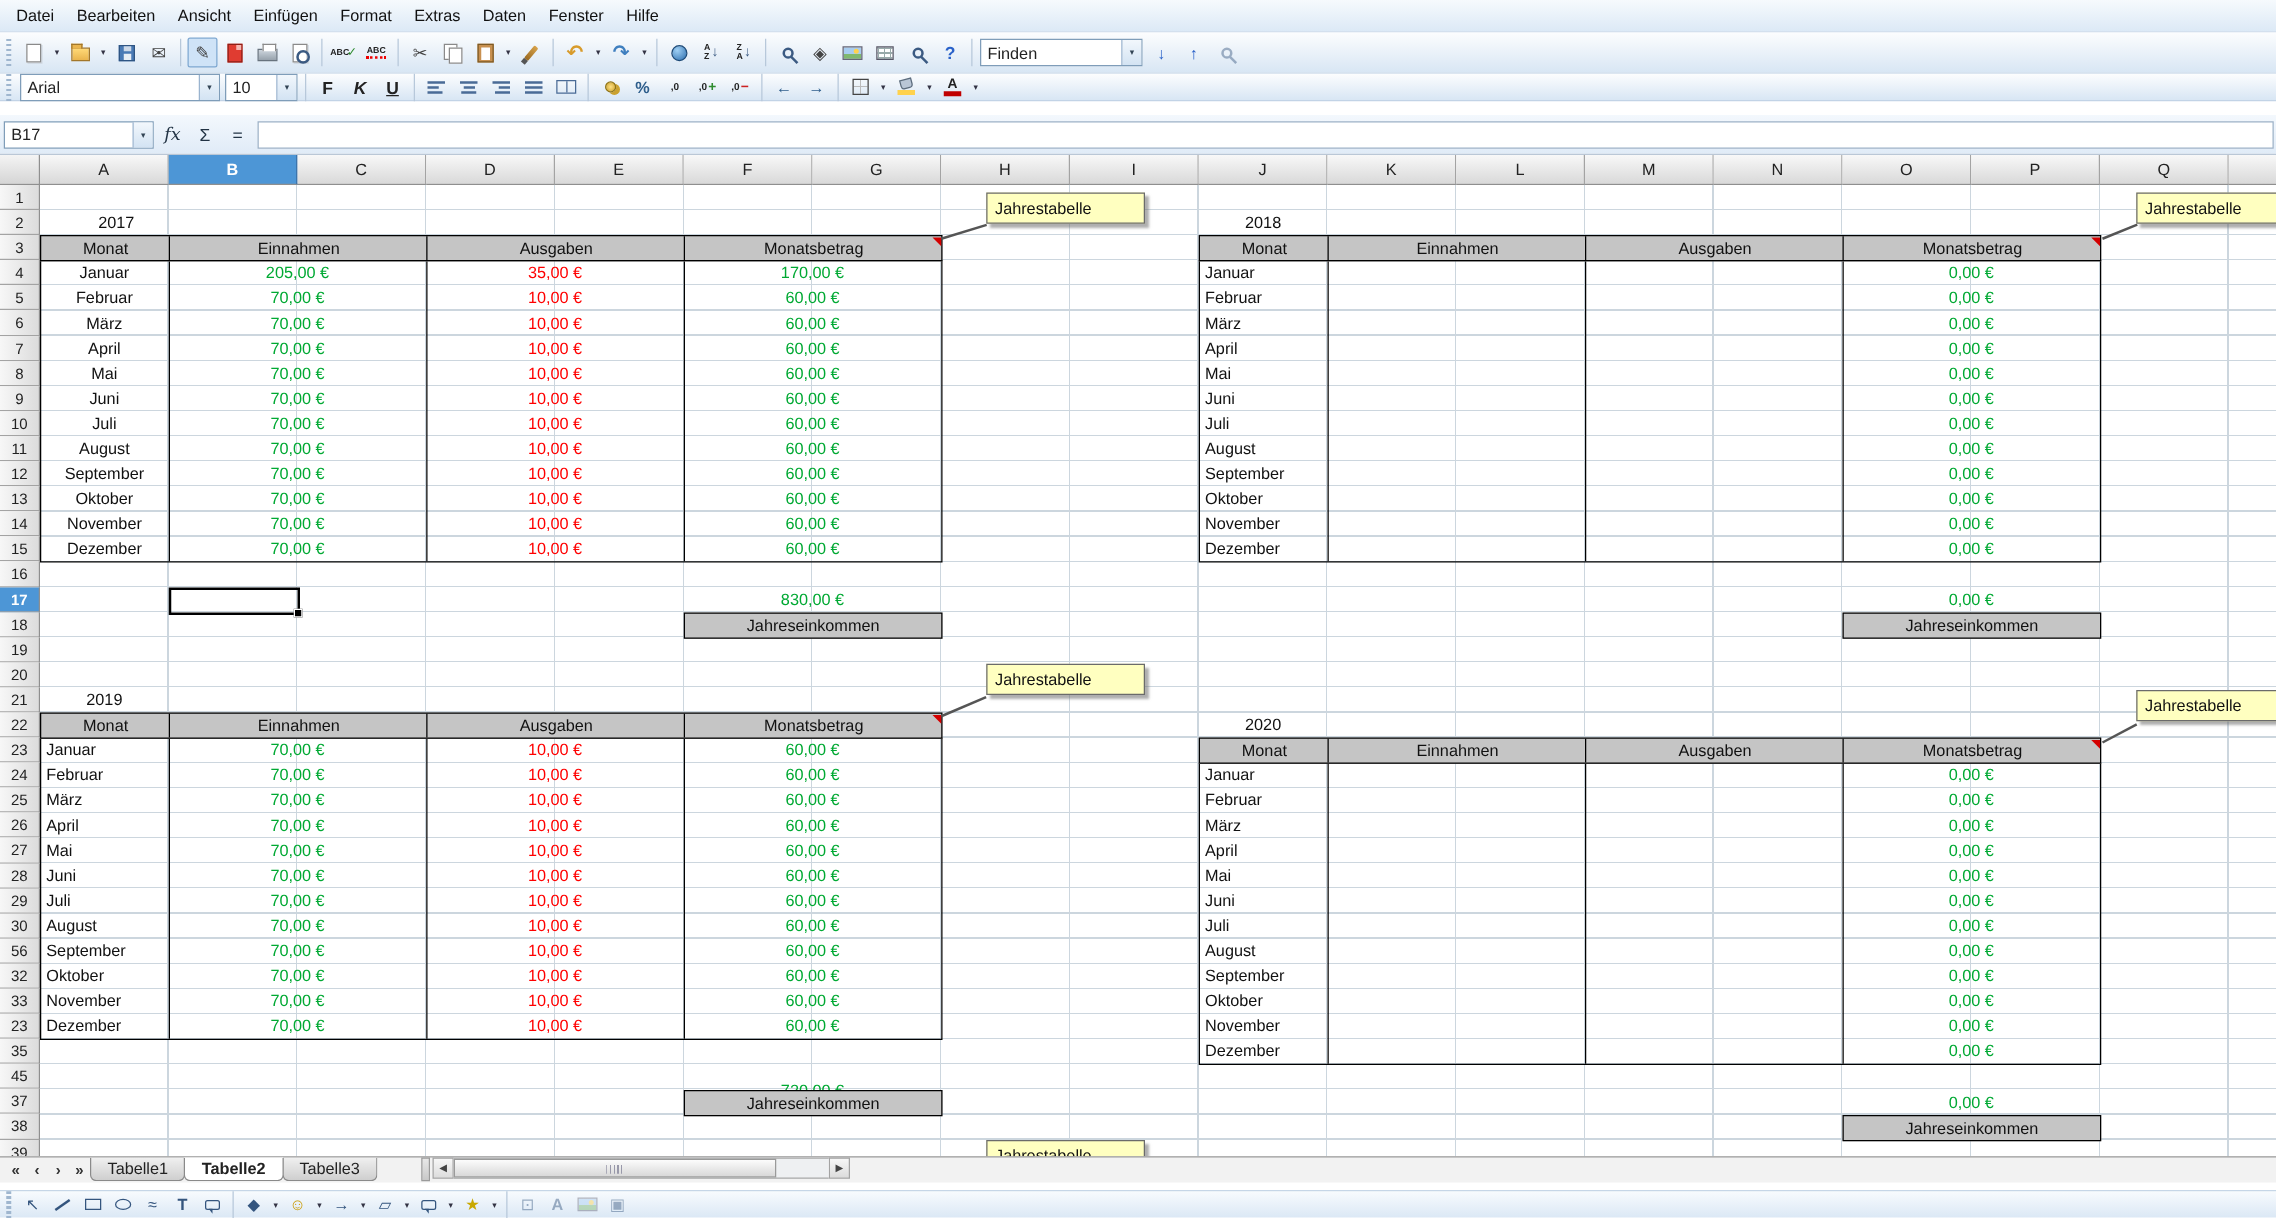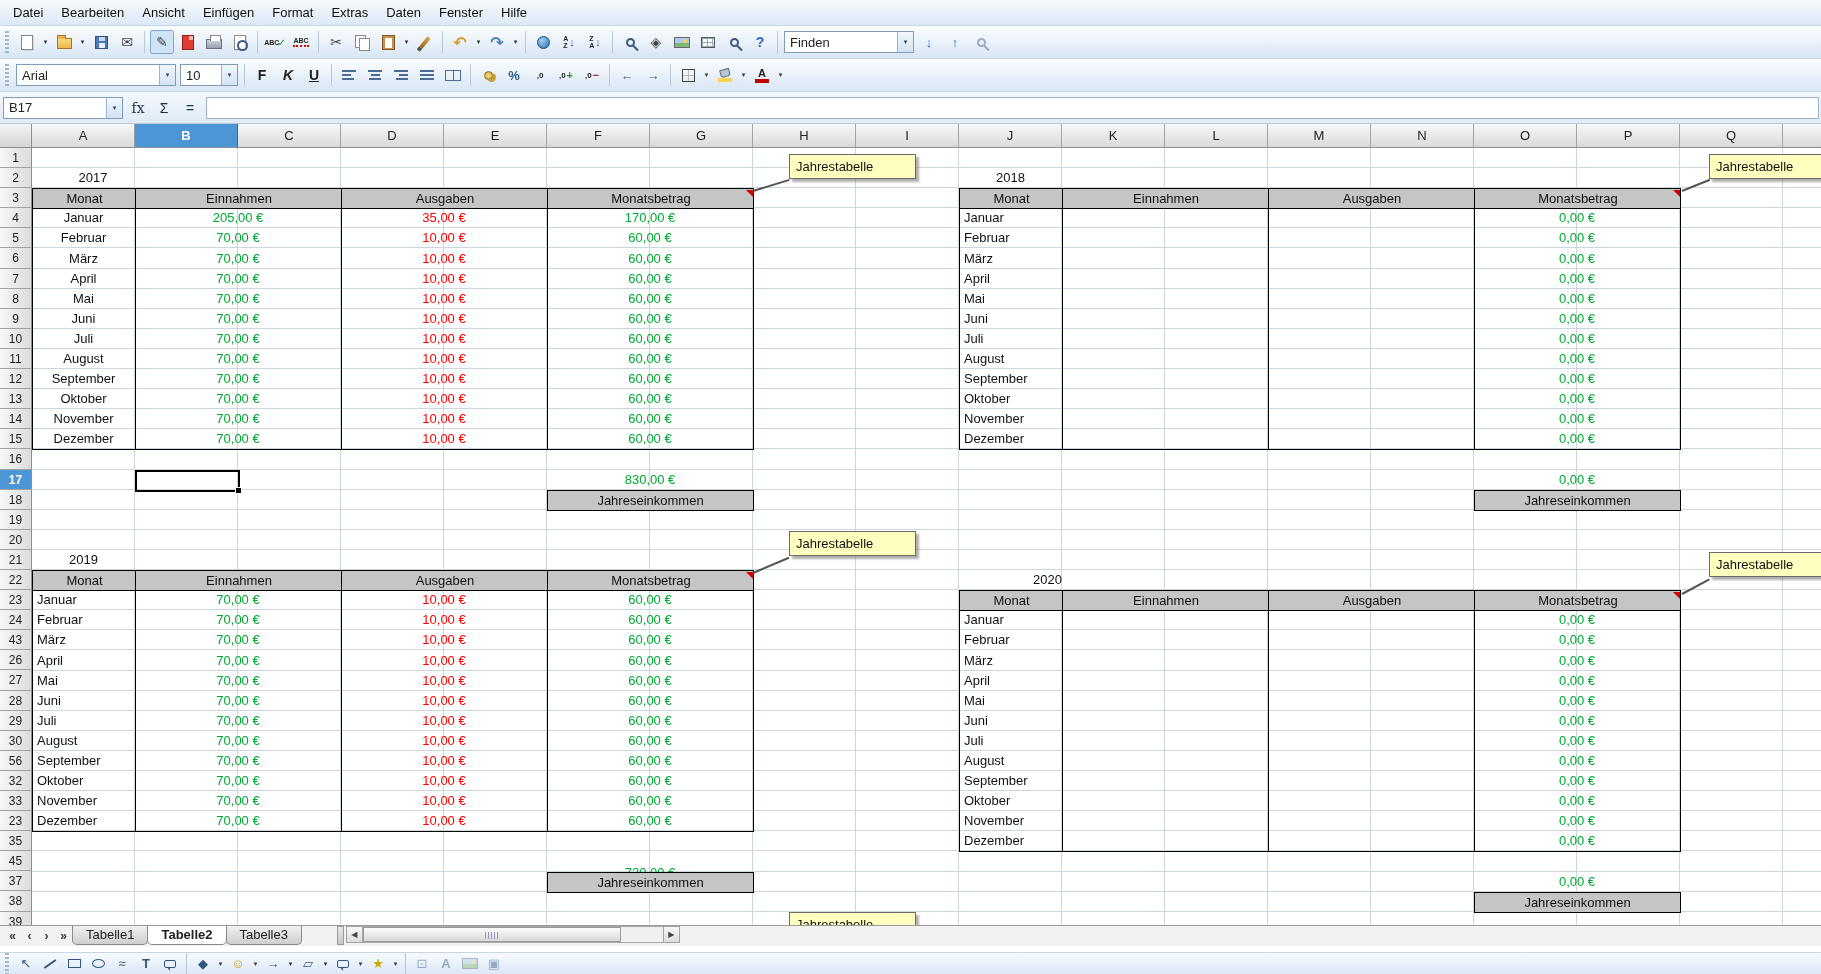--- a/index.html
+++ b/index.html
@@ -7,21 +7,21 @@
   font-family:"Liberation Sans","DejaVu Sans",sans-serif;color:#111}
 .bar{position:absolute;left:0;width:1821px}
 
 
 #menubar{top:0;height:26px;background:linear-gradient(#f6fafd,#dce9f6);
   border-bottom:1px solid #c9d8e9;display:flex;align-items:center;padding-left:4px;font-size:13px}
 .menu-item{padding:4px 9px;border-radius:2px}
 
 
 #toolbar1{top:26px;height:33px}
-#toolbar2{top:59px;height:33px}
+#toolbar2{top:59px;height:22px}
 #toolbar1,#toolbar2{background:linear-gradient(#fcfdfe,#d8e6f4);border-bottom:1px solid #c2d3e6;
   display:flex;align-items:center;padding-left:2px}
 .grip{width:4px;height:22px;margin:0 5px 0 3px;
   background:repeating-linear-gradient(to bottom,#9fb6cf 0 2px,transparent 2px 4px)}
 .tbtn{min-width:24px;height:24px;display:flex;align-items:center;justify-content:center;margin:0 1px;position:relative}
 .tbtn.pressed{background:#cfe3f7;border:1px solid #7fa8d1;border-radius:2px}
 .dd{width:11px;height:24px;display:flex;align-items:center;justify-content:center;font-size:7px;color:#334}
 .vsep{width:1px;height:22px;background:#b7c8da;margin:0 4px}
 .glyph{font-size:14px;color:#444}
 .i-page{width:12px;height:15px;background:#fff;border:1px solid #8a8a8a;box-shadow:1px 1px 0 #cdd6e0;position:relative}
@@ -90,21 +90,21 @@
  linear-gradient(to bottom,transparent 5px,#bbb 5px,#bbb 6px,transparent 6px)}
 .colorbtn{display:flex;flex-direction:column;align-items:center;justify-content:center}
 .cb-strip{width:14px;height:4px;margin-top:1px}
 .i-bucket{width:10px;height:8px;background:#b9c6d6;border:1px solid #5b6b7c;border-radius:0 0 3px 3px;transform:rotate(-15deg)}
 
 
 #formulabar{top:92px;height:32px;background:linear-gradient(#f3f8fd,#e0ebf7);
   border-bottom:1px solid #bac7d6;display:flex;align-items:center}
 #namebox{width:120px;margin-left:3px}
 .fb-btn{width:24px;height:24px;display:flex;align-items:center;justify-content:center;font-size:14px;color:#234;margin:0 1px}
-#fx-label{font-family:"DejaVu Serif","Liberation Serif",serif}
+#fx-label{font-style:italic;font-family:"DejaVu Serif","Liberation Serif",serif}
 #formula-input{flex:1;height:22px;margin:0 2px 0 3px;background:#fff;border:1px solid #9ab0c6}
 
 
 #headers{top:124px;height:24px;display:flex;position:absolute;left:0;width:1821px}
 #corner{width:32px;height:24px;background:linear-gradient(#f4f4f4,#d5d5d5);border-right:1px solid #8f8f8f;border-bottom:1px solid #8f8f8f;flex:none}
 #col-headers{display:flex}
 .colh{width:103px;height:24px;line-height:23px;text-align:center;font-size:13px;color:#222;flex:none;
   background:linear-gradient(#f8f8f8,#d9d9d9);border-right:1px solid #a3a3a3;border-bottom:1px solid #8f8f8f}
 .colh.sel{background:var(--selection-blue);color:#fff;font-weight:bold;border-right-color:#38699c}
 .colh.stub{width:38px;border-right:none}
@@ -455,21 +455,21 @@
     <div class="rowh">15</div>
     <div class="rowh">16</div>
     <div class="rowh sel">17</div>
     <div class="rowh">18</div>
     <div class="rowh">19</div>
     <div class="rowh">20</div>
     <div class="rowh">21</div>
     <div class="rowh">22</div>
     <div class="rowh">23</div>
     <div class="rowh">24</div>
-    <div class="rowh">43</div>
+    <div class="rowh">25</div>
     <div class="rowh">26</div>
     <div class="rowh">27</div>
     <div class="rowh">28</div>
     <div class="rowh">29</div>
     <div class="rowh">30</div>
     <div class="rowh">56</div>
     <div class="rowh">32</div>
     <div class="rowh">33</div>
     <div class="rowh">23</div>
     <div class="rowh">35</div>
@@ -647,21 +647,21 @@
       <div class="cell t-left" style="left: 2px; top: 643.2px; width: 99px;">November</div>
       <div class="cell t-center val-green" style="left: 104px; top: 643.2px; width: 204px;">70,00 €</div>
       <div class="cell t-center val-red" style="left: 310px; top: 643.2px; width: 204px;">10,00 €</div>
       <div class="cell t-center val-green" style="left: 516px; top: 643.2px; width: 204px;">60,00 €</div>
       <div class="cell t-left" style="left: 2px; top: 663.3px; width: 99px;">Dezember</div>
       <div class="cell t-center val-green" style="left: 104px; top: 663.3px; width: 204px;">70,00 €</div>
       <div class="cell t-center val-red" style="left: 310px; top: 663.3px; width: 204px;">10,00 €</div>
       <div class="cell t-center val-green" style="left: 516px; top: 663.3px; width: 204px;">60,00 €</div>
       <div class="cell t-center val-green" style="left: 515px; top: 703.5px; width: 206px; margin-top: 11px;">720,00 €</div>
       <div class="cell t-center sum-label" style="left: 515px; top: 723.6px; width: 207px; height: 21.1px;">Jahreseinkommen</div>
-      <div class="cell t-center" style="left: 927px; top: 422.1px; width: 103px; text-align: right;">2020</div>
+      <div class="cell t-center" style="left: 927px; top: 422.1px; width: 103px;">2020</div>
       <div class="thead-row" style="left: 927px; top: 442.2px; width: 722px; height: 21.1px;">
         <div class="th-span" style="left: 0px; width: 103px;">Monat</div>
         <div class="th-span" style="left: 103px; width: 206px;">Einnahmen</div>
         <div class="th-span" style="left: 309px; width: 206px;">Ausgaben</div>
         <div class="th-span" style="left: 515px; width: 206px;">Monatsbetrag</div>
         <div class="tvline" style="left: 102px;"></div>
         <div class="tvline" style="left: 308px;"></div>
         <div class="tvline" style="left: 514px;"></div>
       </div>
       <div class="note-tri" style="left: 1641px; top: 444.2px;"></div>

